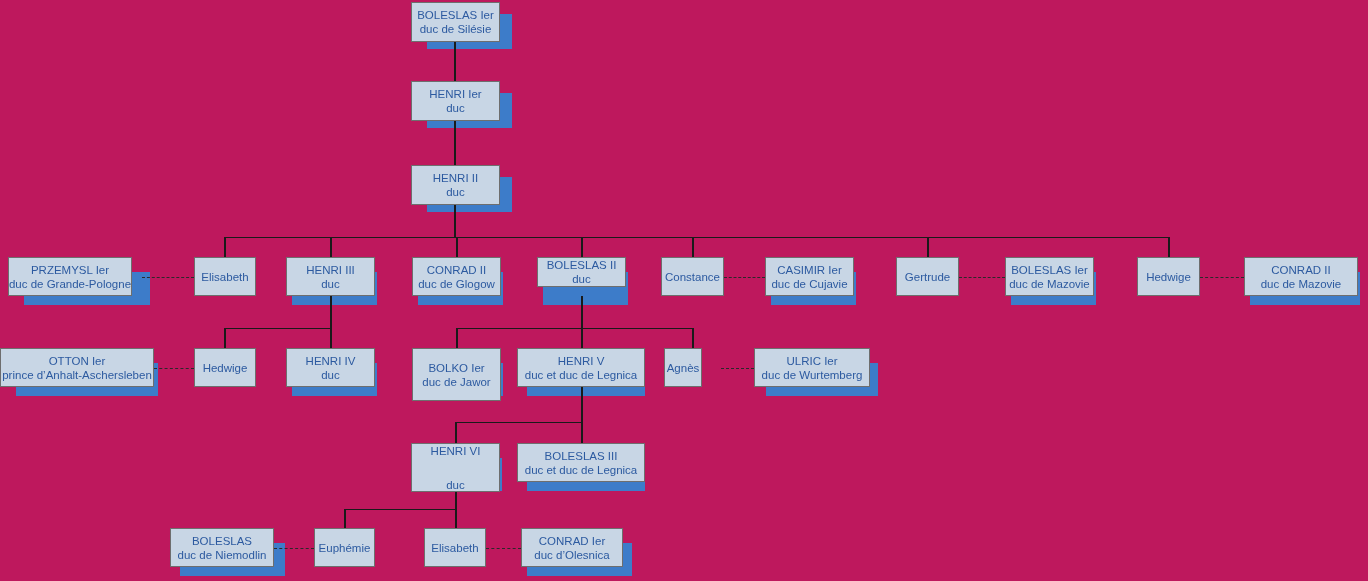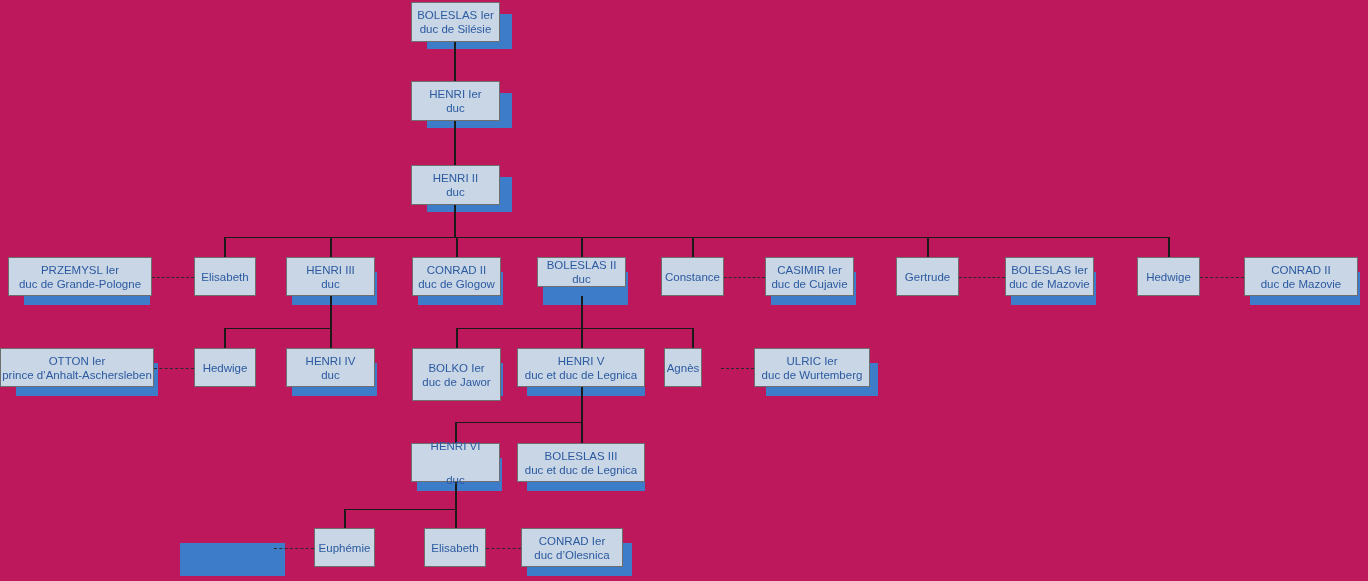--- a/index.html
+++ b/index.html
@@ -93,21 +93,21 @@
 
   <div class="ln lnv" style="left:224px;top:236.5px;width:1.5px;height:21px;"></div>
   <div class="ln lnv" style="left:330px;top:236.5px;width:1.5px;height:21px;"></div>
   <div class="ln lnv" style="left:456px;top:236.5px;width:1.5px;height:21px;"></div>
   <div class="ln lnv" style="left:581px;top:236.5px;width:1.5px;height:21px;"></div>
   <div class="ln lnv" style="left:692px;top:236.5px;width:1.5px;height:21px;"></div>
   <div class="ln lnv" style="left:927px;top:236.5px;width:1.5px;height:21px;"></div>
   <div class="ln lnv" style="left:1168px;top:236.5px;width:1.5px;height:21px;"></div>
 
   <div class="shadow" style="left:24px;top:272px;width:126px;height:33px;"></div>
-  <div class="node" style="left:8px;top:257px;width:144px;height:39px;">
+  <div class="node" style="left:8px;top:257px;width:124px;height:39px;">
     <span class="l1">PRZEMYSL Ier</span>
     <span class="l2">duc de Grande-Pologne</span>
   </div>
   <div class="dash" style="left:142px;top:277px;width:52px;"></div>
 
   <div class="node" style="left:194px;top:257px;width:62px;height:39px;">
     <span class="l1">Elisabeth</span>
   </div>
 
   <div class="shadow" style="left:292px;top:272px;width:85px;height:33px;"></div>
@@ -211,37 +211,41 @@
     <span class="l1">ULRIC Ier</span>
     <span class="l2">duc de Wurtemberg</span>
   </div>
 
   <div class="ln lnv" style="left:581px;top:387px;width:1.5px;height:35px;"></div>
   <div class="ln lnh" style="left:455px;top:421.5px;width:127px;height:1.5px;"></div>
   <div class="ln lnv" style="left:455px;top:421.5px;width:1.5px;height:22px;"></div>
   <div class="ln lnv" style="left:581px;top:421.5px;width:1.5px;height:22px;"></div>
 
   <div class="shadow" style="left:417px;top:458px;width:85px;height:33px;"></div>
-  <div class="node" style="left:411px;top:443px;width:89px;height:39px;gap:20px;">
+  <div class="node" style="left:411px;top:443px;width:89px;height:49px;gap:20px;">
     <span class="l1">HENRI VI</span>
     <span class="l2">duc</span>
   </div>
 
   <div class="shadow" style="left:527px;top:458px;width:118px;height:33px;"></div>
   <div class="node" style="left:517px;top:443px;width:128px;height:39px;">
     <span class="l1">BOLESLAS III</span>
     <span class="l2">duc et duc de Legnica</span>
   </div>
 
   <div class="ln lnv" style="left:455px;top:482px;width:1.5px;height:28px;"></div>
   <div class="ln lnh" style="left:344px;top:508.5px;width:112px;height:1.5px;"></div>
   <div class="ln lnv" style="left:344px;top:508.5px;width:1.5px;height:20px;"></div>
   <div class="ln lnv" style="left:455px;top:508.5px;width:1.5px;height:20px;"></div>
 
   <div class="shadow" style="left:180px;top:543px;width:105px;height:33px;"></div>
+  <div class="node" style="left:170px;top:528px;width:104px;height:39px;">
+    <span class="l1">BOLESLAS</span>
+    <span class="l2">duc de Niemodlin</span>
+  </div>
   <div class="dash" style="left:274px;top:548px;width:40px;"></div>
 
   <div class="node" style="left:314px;top:528px;width:61px;height:39px;text-align:center;">
     <span class="l1">Euphémie</span>
   </div>
 
   <div class="node" style="left:424px;top:528px;width:62px;height:39px;">
     <span class="l1">Elisabeth</span>
   </div>
   <div class="dash" style="left:486px;top:548px;width:35px;"></div>

